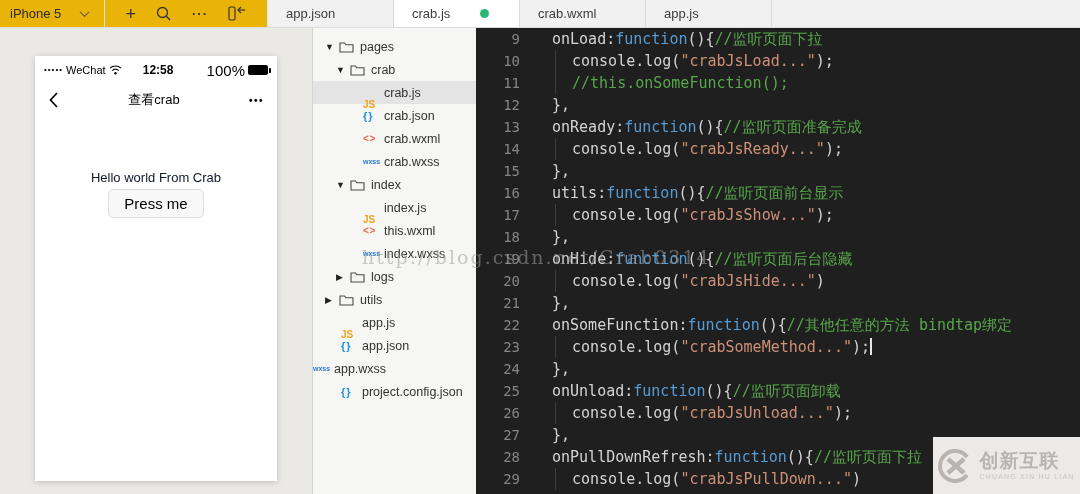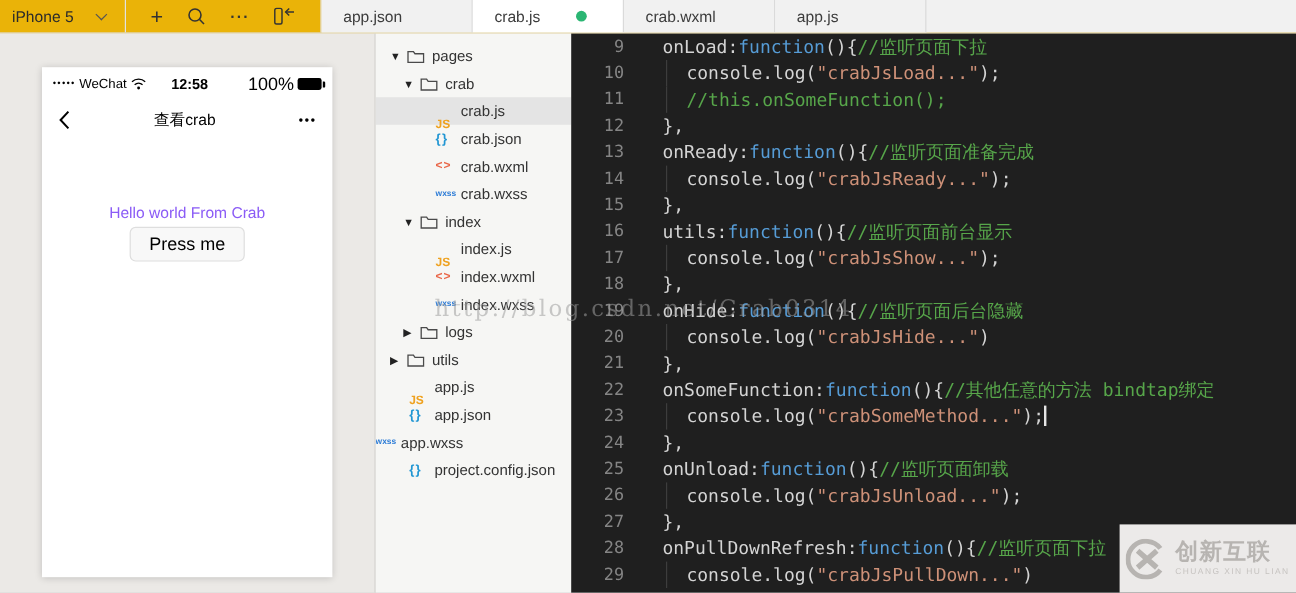--- a/index.html
+++ b/index.html
@@ -36,21 +36,21 @@
   .sig { display:flex; align-items:center; gap:3px; font-size:11px; }
   .sig .dots5 { font-size:8px; letter-spacing:1px; position:relative; top:-1px; }
   .time { font-size:12px; font-weight:700; position:relative; left:-6px; }
   .batt { display:flex; align-items:center; gap:3px; font-size:15px; }
   .batt-icon { width:20px; height:10px; background:#000; border-radius:2px; position:relative; }
   .batt-icon:after { content:""; position:absolute; right:-3px; top:2.5px; width:2px; height:5px; background:#000; border-radius:0 1px 1px 0; }
   .navbar { height:32px; display:flex; align-items:center; justify-content:space-between; padding:0 13px; }
   .nav-title { font-size:13px; color:#000; }
   .nav-more { font-size:10px; font-weight:bold; letter-spacing:1.5px; color:#000; }
   .page-body { display:flex; flex-direction:column; align-items:center; padding-top:54px; }
-  .hello { font-size:13px; color:#8b5cf6; }
+  .hello { font-size:13px; color:#0f172a; }
   .pressme { margin-top:4px; height:29px; padding:0 15px; font-size:15px; color:#000; background:#f8f8f8; border:1px solid #dedede; border-radius:5px; font-family:"Liberation Sans", sans-serif; cursor:pointer; }
 
   
   .files { width:163px; background:#f6f6f4; padding-top:7px; font-size:12.5px; color:#333; overflow:hidden; }
   .tree-row { display:flex; align-items:center; height:23px; cursor:pointer; white-space:nowrap; }
   .tree-row.selected { background:var(--selection-row); }
   .arrow { width:14px; font-size:9px; color:#222; flex:none; }
   .f-icon { width:20px; flex:none; display:flex; align-items:center; }
   .f-icon .glyph { font-weight:bold; font-family:"Liberation Sans", sans-serif; }
   .glyph.js   { color:var(--js-icon); font-size:10px;margin-top:24px; }
@@ -230,21 +230,21 @@
       <span class="glyph js">JS</span>
     </span>
     <span class="f-label">index.js</span>
   </div>
         <div class="tree-row" style="padding-left: 50px;">
 
     <span class="f-icon">
 
       <span class="glyph wxml">&lt; &gt;</span>
     </span>
-    <span class="f-label">index.wxml</span>
+    <span class="f-label">this.wxml</span>
   </div>
         <div class="tree-row" style="padding-left: 50px;">
 
     <span class="f-icon">
 
       <span class="glyph wxss">wxss</span>
     </span>
     <span class="f-label">index.wxss</span>
   </div>
         <div class="tree-row" style="padding-left: 23px;">

